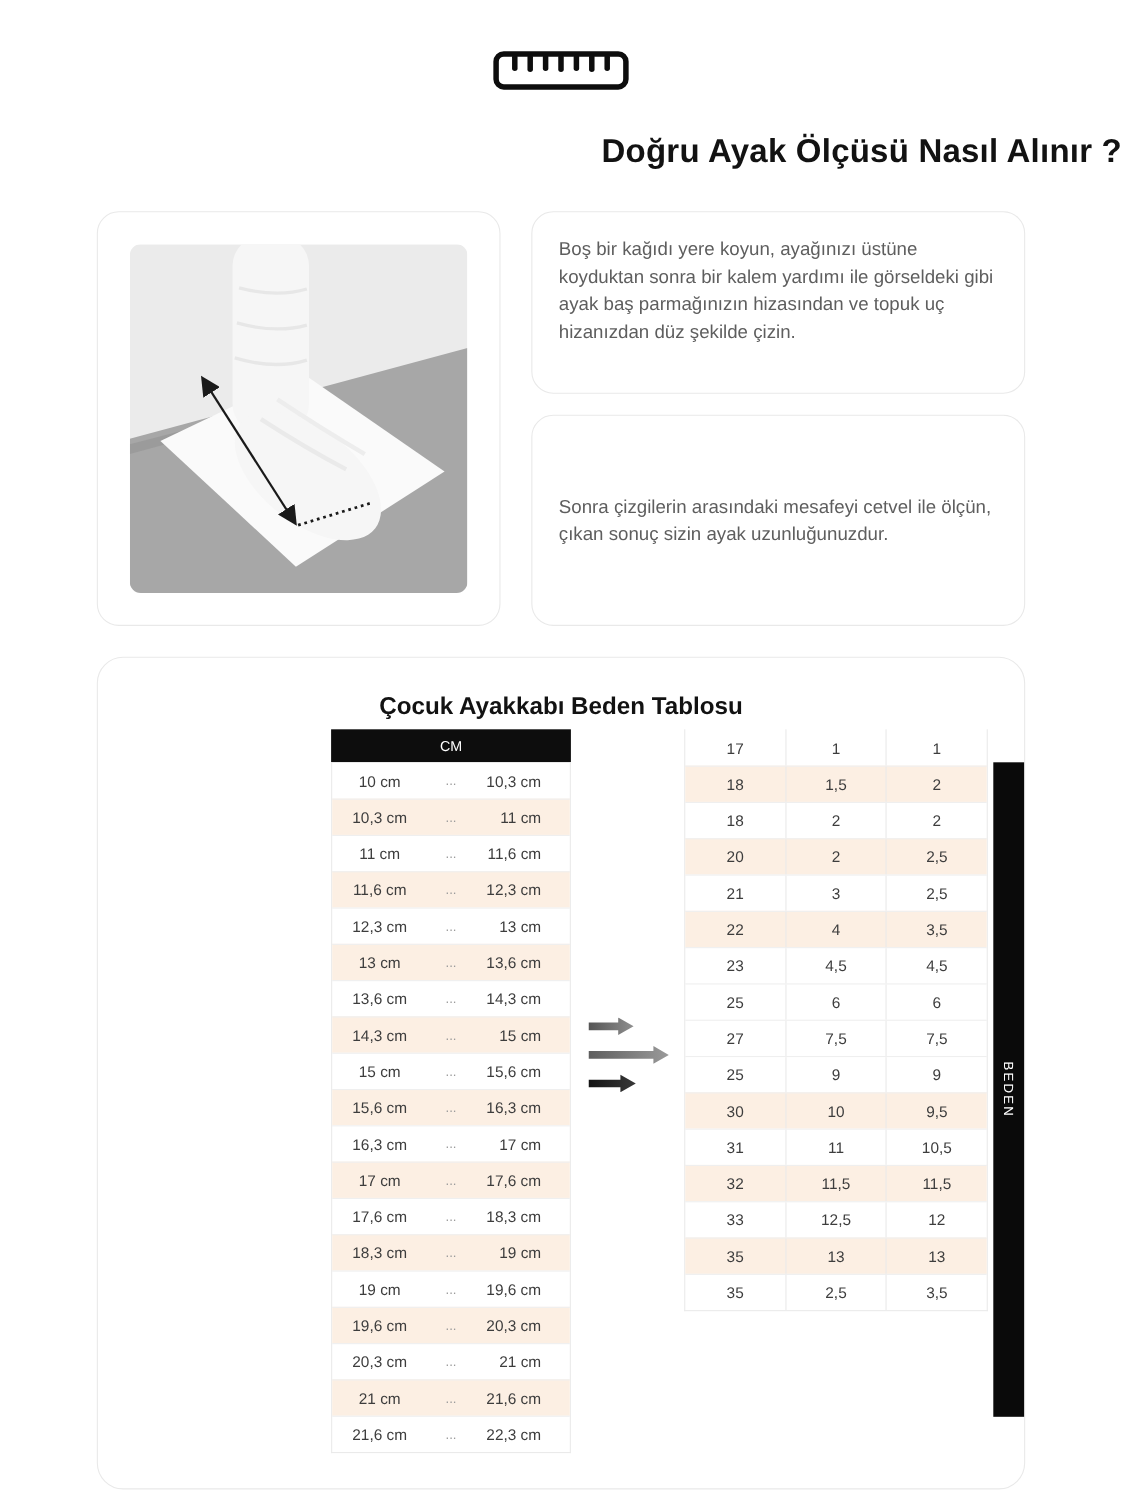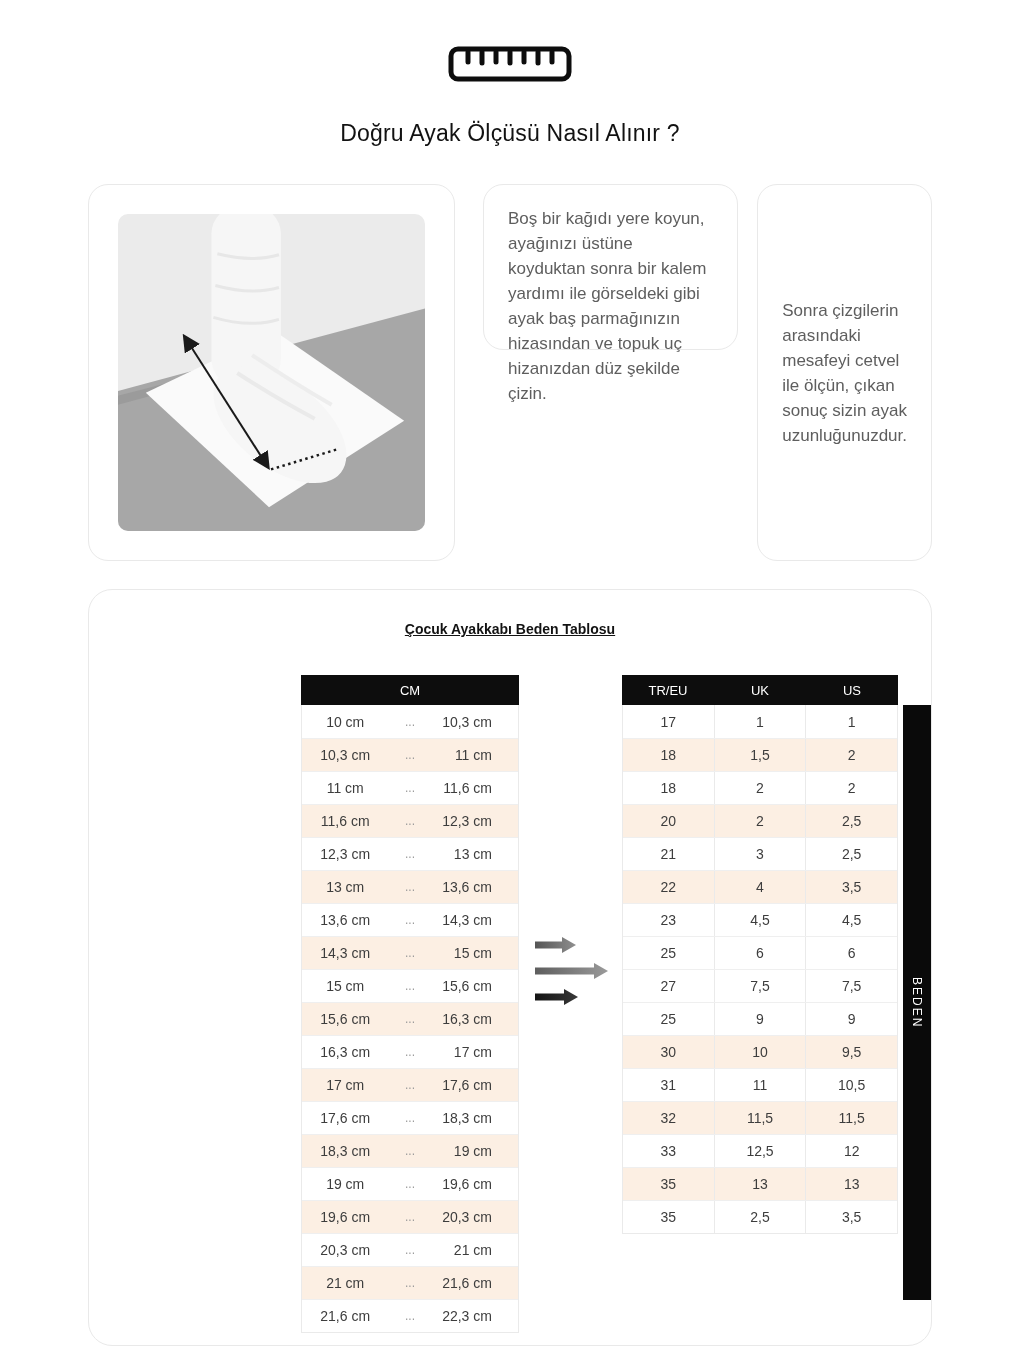--- a/index.html
+++ b/index.html
@@ -5,47 +5,46 @@
   * { margin:0; padding:0; box-sizing:border-box; }
   html,body { background:#ffffff; }
   body {
     width:1020px; height:1360px;
     font-family:"Liberation Sans", sans-serif;
     color:#3d3d3d;
     overflow:hidden;
   }
   .ruler-wrap { padding-top:46px; text-align:center; }
   h1.page-title {
-    margin-top:34px; text-align:center;
-    font-size:23px; font-weight:400; color:#121212;
+    margin-top:34px; text-align:right;
+    font-size:30px; font-weight:700; color:#121212;
     letter-spacing:0.2px;
   }
   .top-section { display:flex; margin:37px 88px 0 88px; gap:28px; }
   .card {
     border:1px solid #e9e9e9; border-radius:20px; background:#fff;
   }
   .photo-card { width:367px; height:377px; padding:29px; flex:none; }
   .photo-frame { width:100%; height:100%; border-radius:10px; overflow:hidden; }
   .photo-frame svg { display:block; width:100%; height:100%; }
-  .right-col { flex:1; display:flex; gap:19px; }
+  .right-col { flex:1; display:flex; flex-direction:column; gap:19px; }
   .text-card {
     padding:21px 24px; font-size:17px; line-height:25px; color:#5e5e5e;
   }
   .text-card-1 { height:166px; }
   .text-card-2 { flex:1; display:flex; align-items:center; }
 
   .table-card {
     margin:28px 88px 0 88px; height:757px;
     border:1px solid #e9e9e9; border-radius:24px; background:#fff;
     padding-top:31px;
   }
   h2.table-title {
-    text-align:center; font-size:14px; font-weight:700; color:#121212;
-    margin-bottom:38px;
-    text-decoration:underline;
+    text-align:center; font-size:22px; font-weight:700; color:#121212;
+    margin-bottom:8px;
   }
   .tables-row { display:flex; margin-left:114px; align-items:flex-start;justify-content:flex-end; }
 
   .thead {
     height:30px; background:#0d0d0d; color:#ffffff;
     display:flex; align-items:center; font-size:13px;
   }
   .cm-table { width:218px; }
   .cm-table .thead { justify-content:center; }
   .tbody { border:1px solid #eaeaea; border-top:none; background:#fff; }
@@ -249,25 +248,20 @@
               <stop offset="1" stop-color="#383838"></stop>
           </linearGradient>
         </defs>
         <path d="M0,4.5 h27 v-4.5 l14,8 -14,8 v-4.5 h-27 z" fill="url(#g1)"></path>
         <path d="M0,30.5 h59 v-4.5 l14,8 -14,8 v-4.5 h-59 z" fill="url(#g2)"></path>
         <path d="M0,56.5 h29 v-4.5 l14,8 -14,8 v-4.5 h-29 z" fill="url(#g3)"></path>
       </svg>
     </div>
 
     <div class="size-table">
-      <div class="thead">
-        <span class="hcell">TR/EU</span>
-        <span class="hcell">UK</span>
-        <span class="hcell">US</span>
-      </div>
       <div class="tbody">
           <div class="trow">
             <span class="scell">17</span>
             <span class="scell">1</span>
             <span class="scell">1</span>
           </div>
           <div class="trow alt">
             <span class="scell">18</span>
             <span class="scell">1,5</span>
             <span class="scell">2</span>

